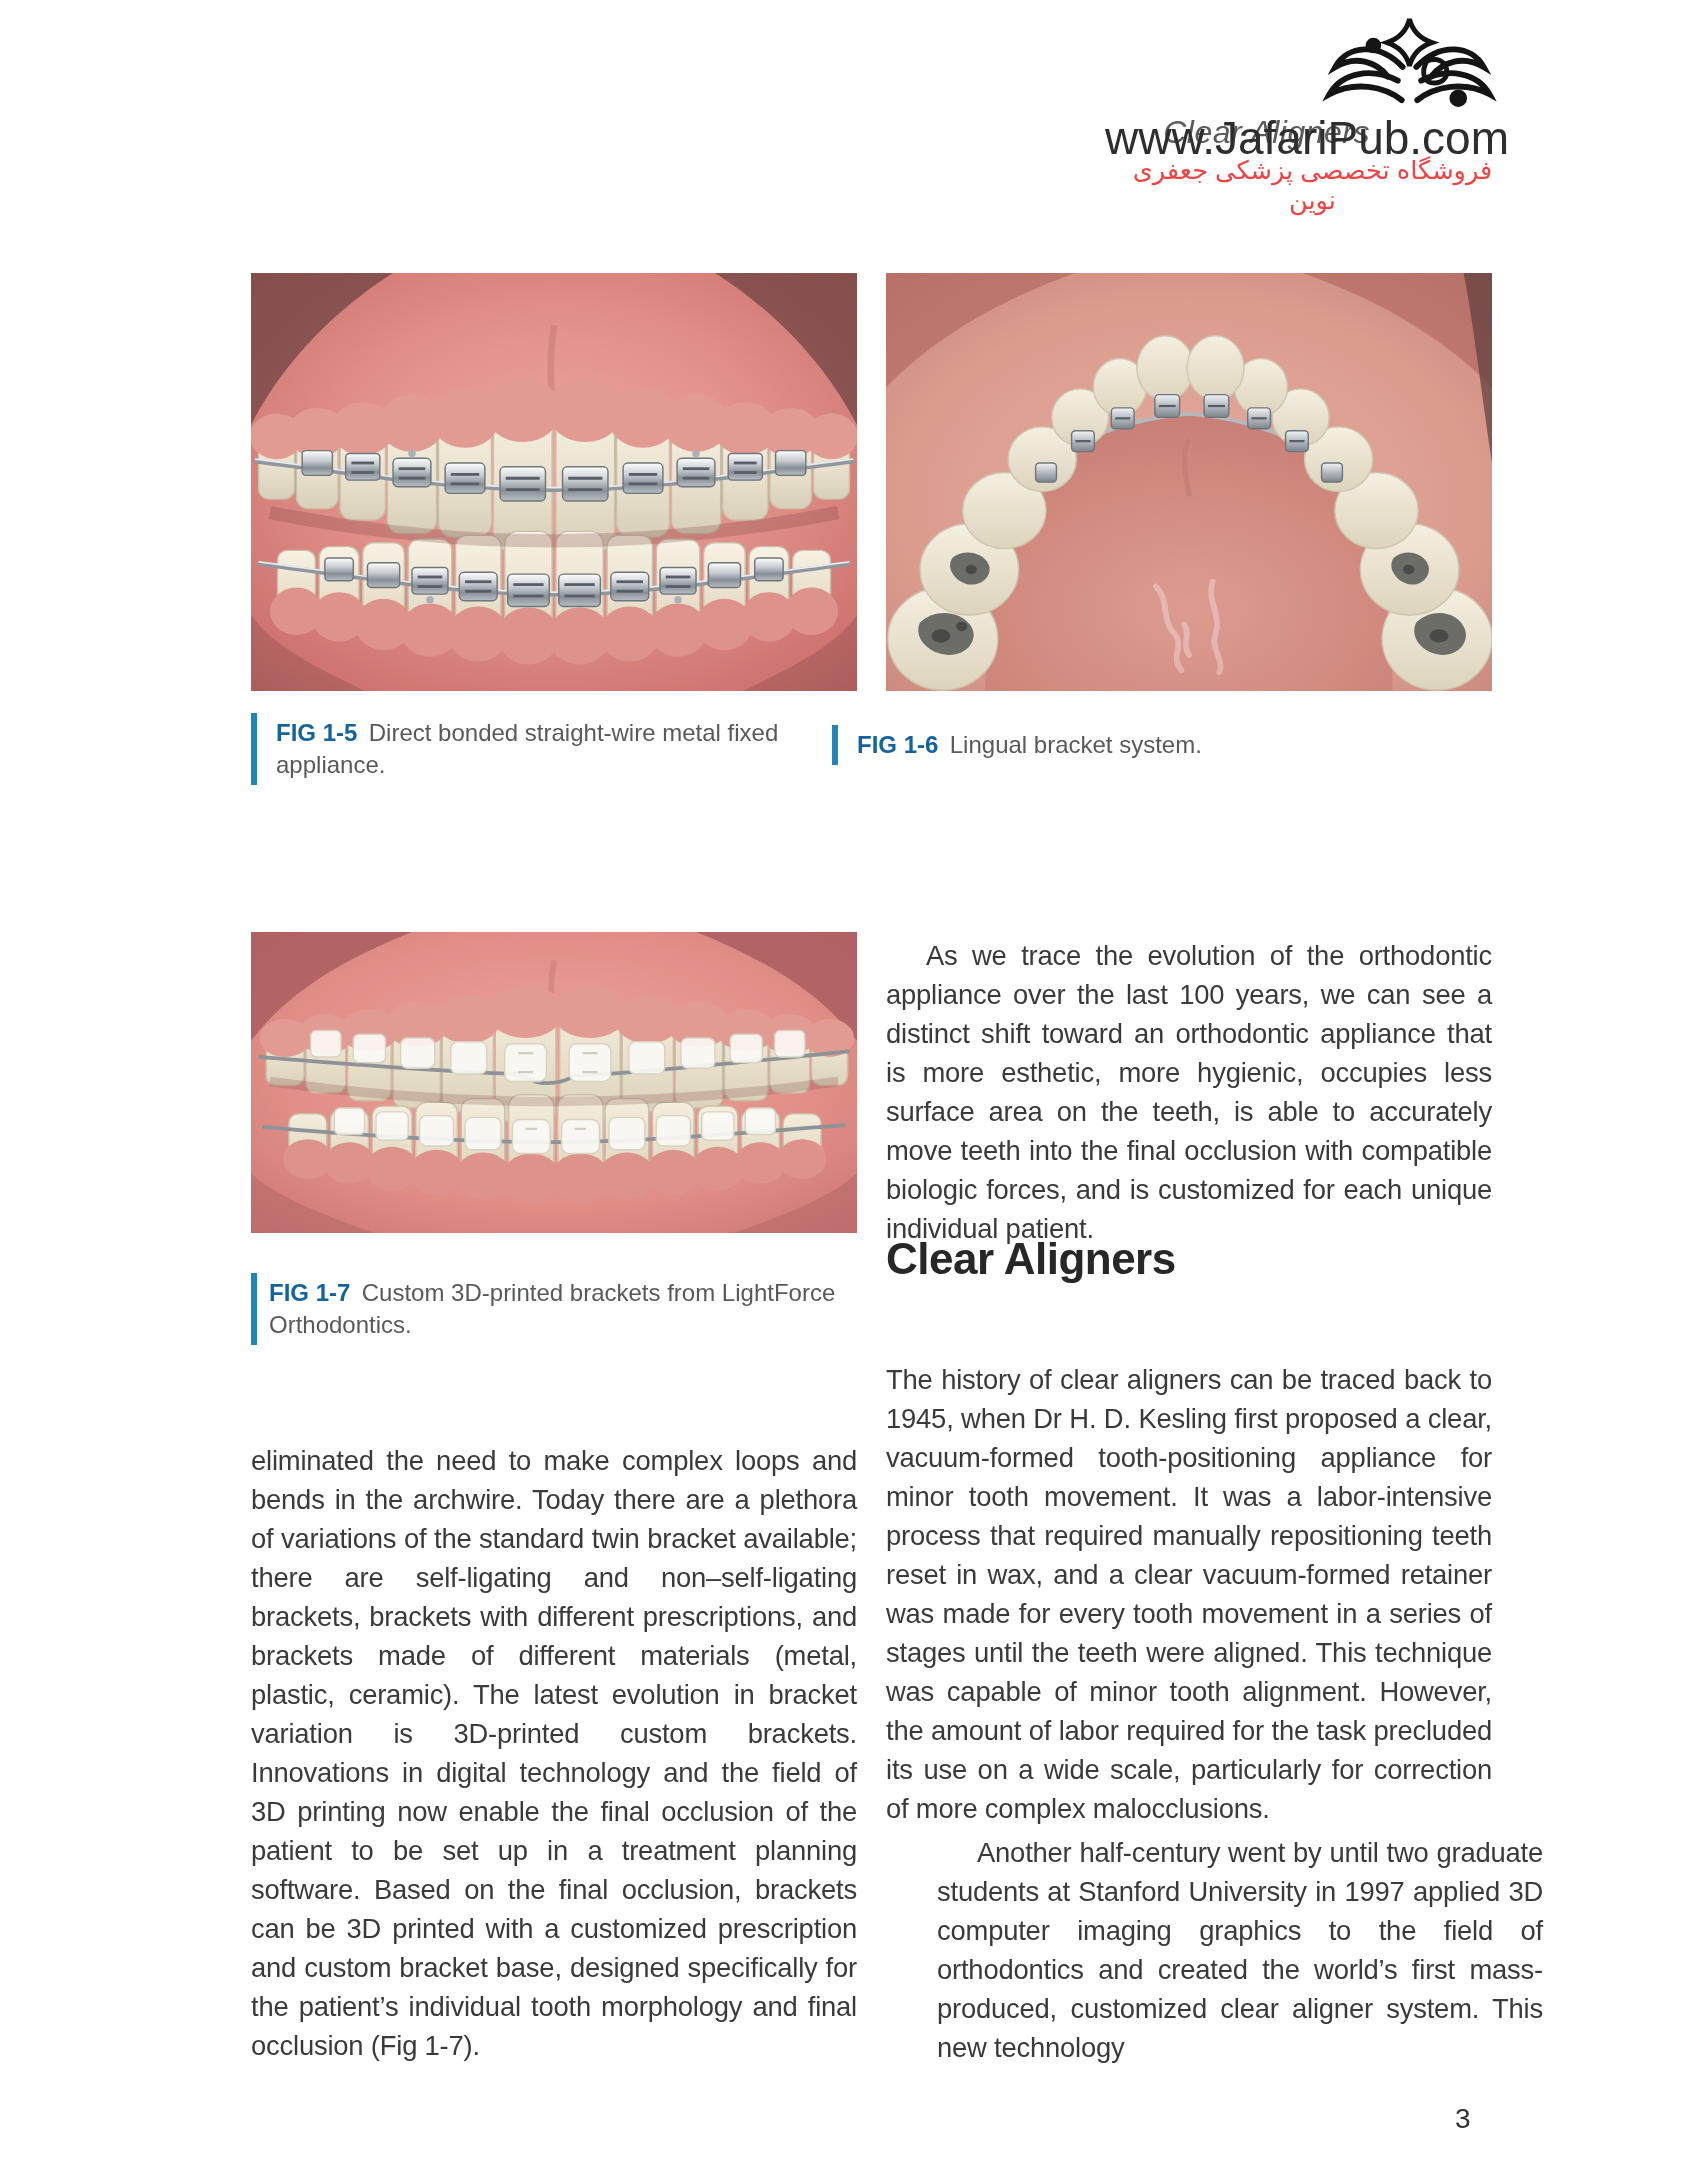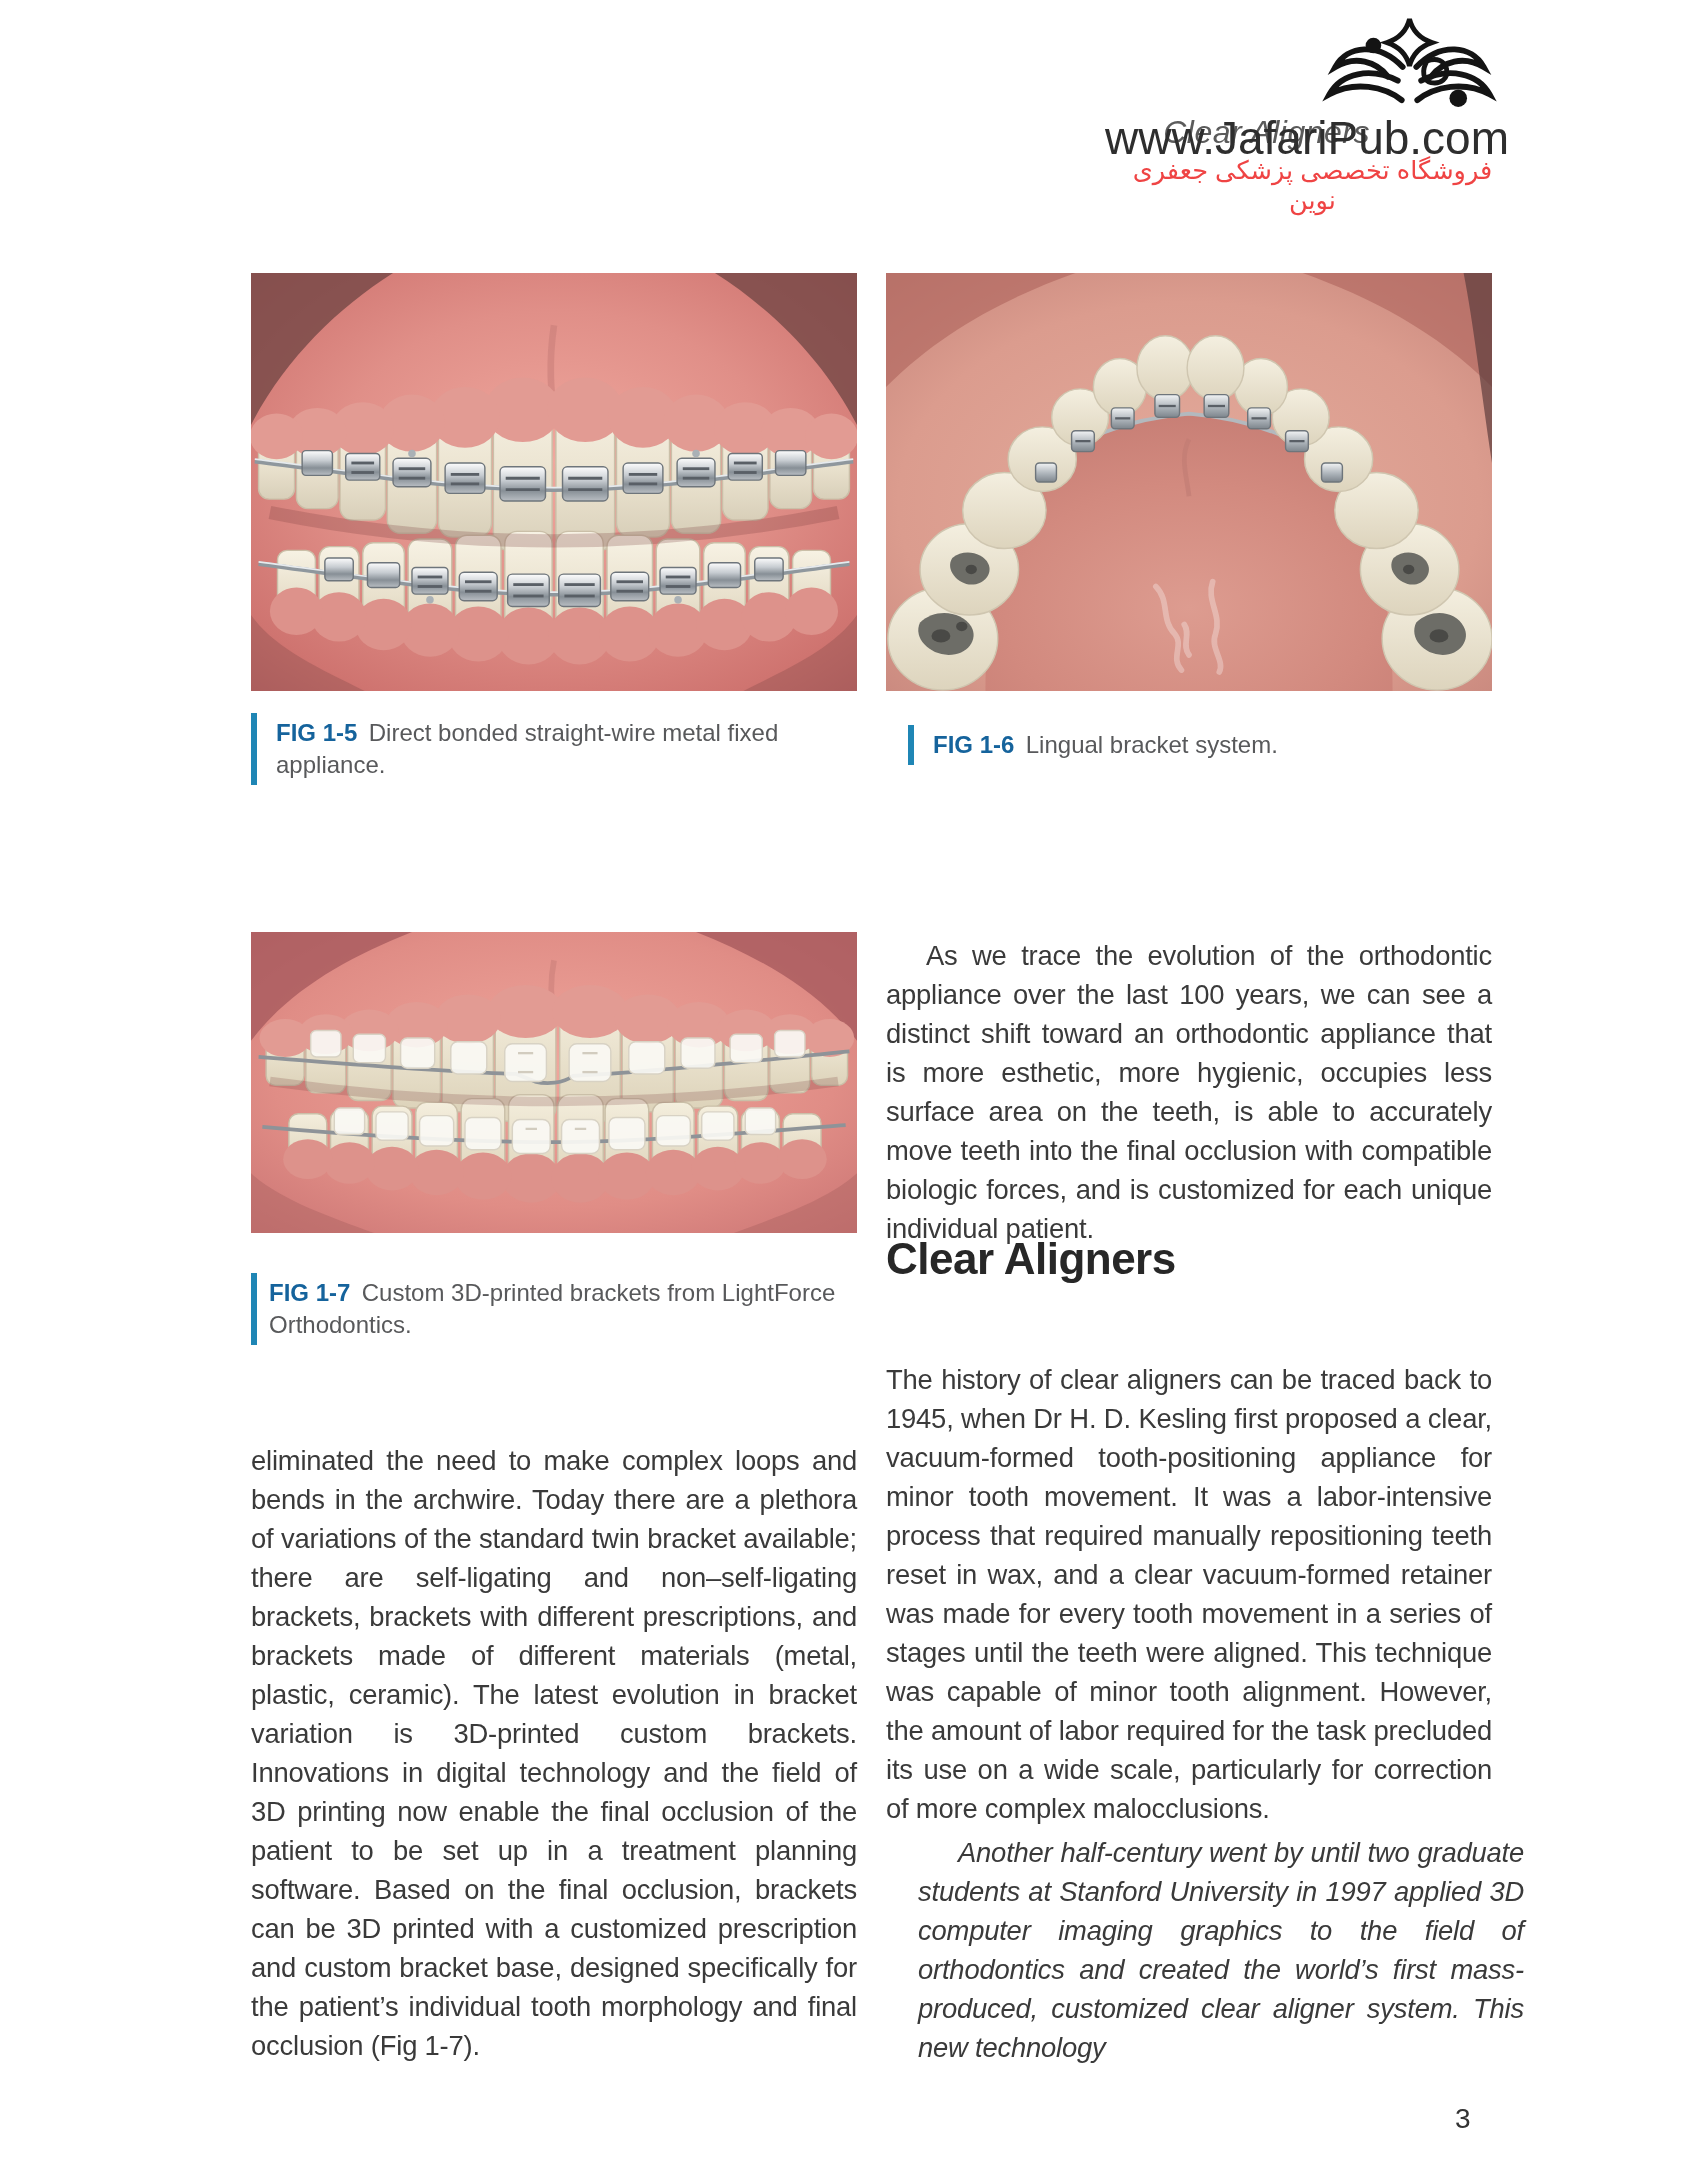--- a/index.html
+++ b/index.html
@@ -425,33 +425,33 @@
           <line x1="350" y1="148" x2="366" y2="148"></line>
         <line x1="290" y1="208" x2="302" y2="208"></line>
           <line x1="342" y1="208" x2="354" y2="208"></line>
       </g>
     </svg>
   </div>
 
   <p class="figcap" style="left:251px;top:701px;margin-top:12px;">
     <span class="lbl">FIG 1-5</span><span>Direct bonded straight-wire metal fixed appliance.</span>
   </p>
-  <p class="figcap" style="left:908px;top:701px;">
+  <p class="figcap" style="left:832px;top:701px;">
     <span class="lbl">FIG 1-6</span><span>Lingual bracket system.</span>
   </p>
   <p class="figcap" style="left:251px;top:1249px;padding-left:12px;">
     <span class="lbl">FIG 1-7</span><span>Custom 3D-printed brackets from LightForce Orthodontics.</span>
   </p>
 
   <p class="body-text" style="left:251px;top:1404px;">eliminated the need to make complex loops and bends in the archwire. Today there are a plethora of variations of the standard twin bracket available; there are self-ligating and non–self-ligating brackets, brackets with different prescriptions, and brackets made of different materials (metal, plastic, ceramic). The latest evolution in bracket variation is 3D-printed custom brackets. Innovations in digital technology and the field of 3D printing now enable the final occlusion of the patient to be set up in a treatment planning software. Based on the final occlusion, brackets can be 3D printed with a customized prescription and custom bracket base, designed specifically for the patient’s individual tooth morphology and final occlusion (Fig 1-7).</p>
 
   <p class="body-text indent" style="left:886px;top:899px;">As we trace the evolution of the orthodontic appliance over the last 100 years, we can see a distinct shift toward an orthodontic appliance that is more esthetic, more hygienic, occupies less surface area on the teeth, is able to accurately move teeth into the final occlusion with compatible biologic forces, and is customized for each unique individual patient.</p>
 
   <h2 class="section-heading" style="margin:0;">Clear Aligners</h2>
 
   <p class="body-text" style="left:886px;top:1323px;">The history of clear aligners can be traced back to 1945, when Dr H. D. Kesling first proposed a clear, vacuum-formed tooth-positioning appliance for minor tooth movement. It was a labor-intensive process that required manually repositioning teeth reset in wax, and a clear vacuum-formed retainer was made for every tooth movement in a series of stages until the teeth were aligned. This technique was capable of minor tooth alignment. However, the amount of labor required for the task precluded its use on a wide scale, particularly for correction of more complex malocclusions.</p>
 
-  <p class="body-text indent" style="left:918px;top:1796px;font-style:italic;">Another half-century went by until two graduate students at Stanford University in 1997 applied 3D computer imaging graphics to the field of orthodontics and created the world’s first mass-produced, customized clear aligner system. This new technology</p>
+  <p class="body-text indent" style="left:937px;top:1796px;">Another half-century went by until two graduate students at Stanford University in 1997 applied 3D computer imaging graphics to the field of orthodontics and created the world’s first mass-produced, customized clear aligner system. This new technology</p>
 
   <div class="page-number">3</div>
 
 </div>
 
 
 </body></html>

